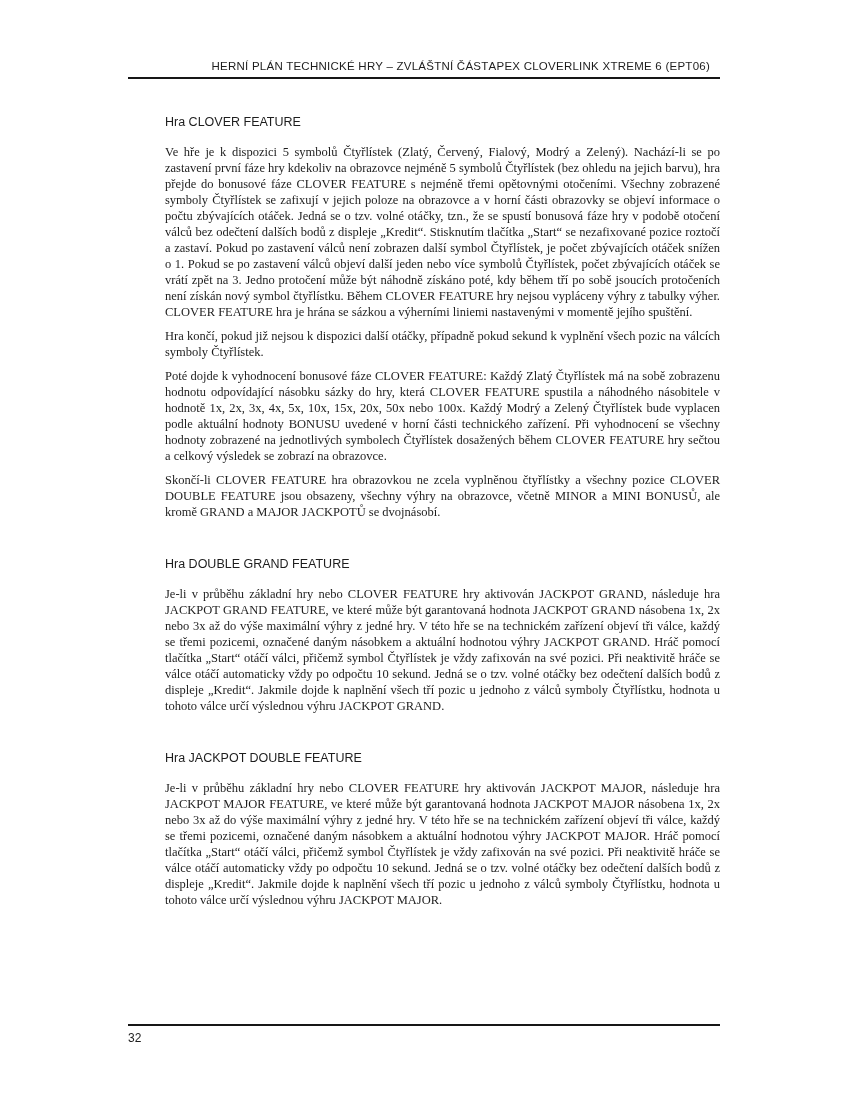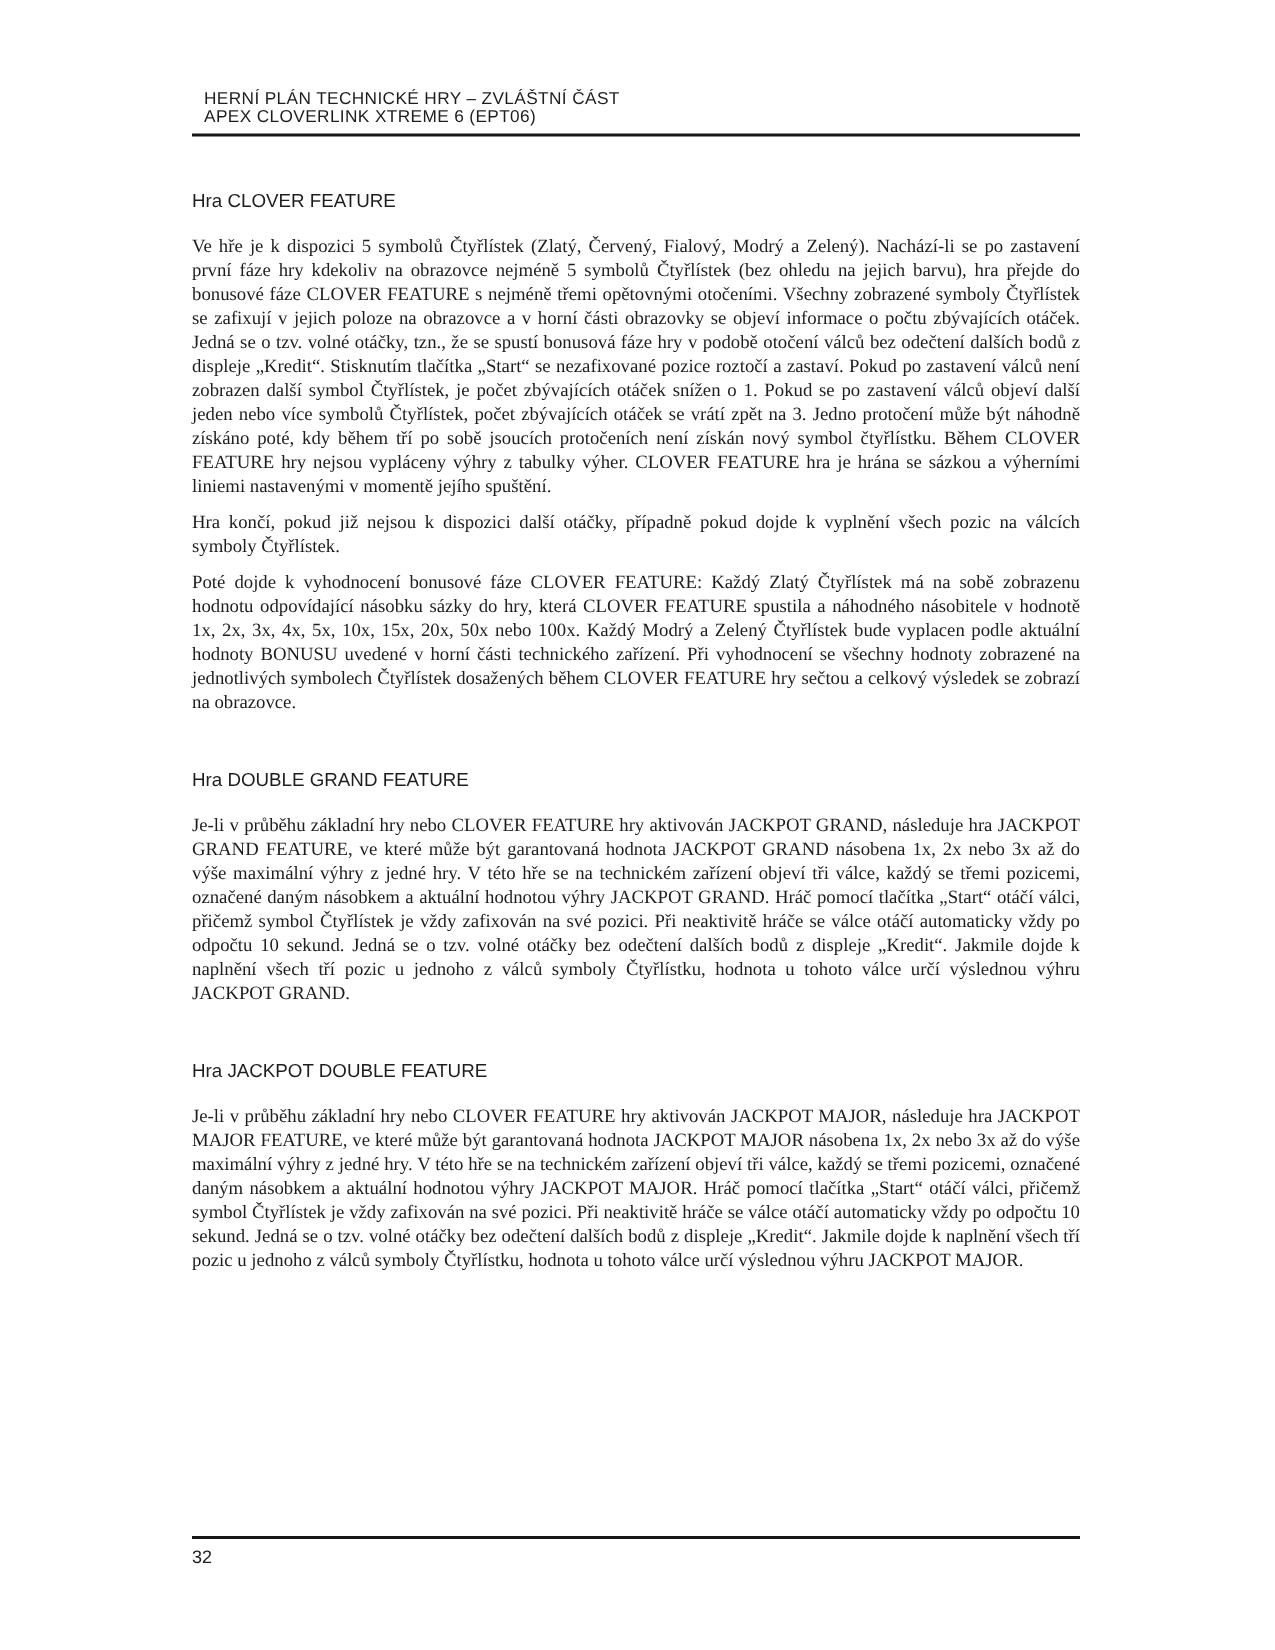--- a/index.html
+++ b/index.html
@@ -22,31 +22,31 @@
     width: 592px;
   }
   .header-row {
     display: flex;
     justify-content: flex-end;
     align-items: baseline;
     padding: 60px 10px 0 8px;
     font-size: 11.5px;
     letter-spacing: 0.25px;
     white-space: nowrap;
-    flex-direction: column;
   }
   .header-rule, .footer-rule {
     border-top: 2px solid #161616;
   }
   .header-rule {
     margin-top: 5px;
   }
   .body-text {
     font-size: 12.5px;
     line-height: 16px;
+    margin-left: 37px;
   }
   .section-heading {
     font-size: 12.5px;
     font-weight: 400;
     margin: 35px 0 14px 0;
   }
   .section + .section .section-heading {
     margin-top: 36px;
   }
   .body-text p {
@@ -77,22 +77,23 @@
       <span>HERNÍ PLÁN TECHNICKÉ HRY – ZVLÁŠTNÍ ČÁST</span>
       <span>APEX CLOVERLINK XTREME 6 (EPT06)</span>
     </div>
     <div class="header-rule"></div>
 
     <div class="body-text">
 
       <section class="section">
         <h2 class="section-heading">Hra CLOVER FEATURE</h2>
         <p>Ve hře je k dispozici 5 symbolů Čtyřlístek (Zlatý, Červený, Fialový, Modrý a Zelený). Nachází-li se po zastavení první fáze hry kdekoliv na obrazovce nejméně 5 symbolů Čtyřlístek (bez ohledu na jejich barvu), hra přejde do bonusové fáze CLOVER FEATURE s nejméně třemi opětovnými otočeními. Všechny zobrazené symboly Čtyřlístek se zafixují v jejich poloze na obrazovce a v horní části obrazovky se objeví informace o počtu zbývajících otáček. Jedná se o tzv. volné otáčky, tzn., že se spustí bonusová fáze hry v podobě otočení válců bez odečtení dalších bodů z displeje „Kredit“. Stisknutím tlačítka „Start“ se nezafixované pozice roztočí a zastaví. Pokud po zastavení válců není zobrazen další symbol Čtyřlístek, je počet zbývajících otáček snížen o 1. Pokud se po zastavení válců objeví další jeden nebo více symbolů Čtyřlístek, počet zbývajících otáček se vrátí zpět na 3. Jedno protočení může být náhodně získáno poté, kdy během tří po sobě jsoucích protočeních není získán nový symbol čtyřlístku. Během CLOVER FEATURE hry nejsou vypláceny výhry z tabulky výher. CLOVER FEATURE hra je hrána se sázkou a výherními liniemi nastavenými v momentě jejího spuštění.</p>
-        <p>Hra končí, pokud již nejsou k dispozici další otáčky, případně pokud dojde k vyplnění všech pozic na válcích symboly Čtyřlístek.</p>
+        <p>Hra končí, pokud již nejsou k dispozici další otáčky, případně pokud sekund k vyplnění všech pozic na válcích symboly Čtyřlístek.</p>
         <p>Poté dojde k vyhodnocení bonusové fáze CLOVER FEATURE: Každý Zlatý Čtyřlístek má na sobě zobrazenu hodnotu odpovídající násobku sázky do hry, která CLOVER FEATURE spustila a náhodného násobitele v hodnotě 1x, 2x, 3x, 4x, 5x, 10x, 15x, 20x, 50x nebo 100x. Každý Modrý a Zelený Čtyřlístek bude vyplacen podle aktuální hodnoty BONUSU uvedené v horní části technického zařízení. Při vyhodnocení se všechny hodnoty zobrazené na jednotlivých symbolech Čtyřlístek dosažených během CLOVER FEATURE hry sečtou a celkový výsledek se zobrazí na obrazovce.</p>
+        <p>Skončí-li CLOVER FEATURE hra obrazovkou ne zcela vyplněnou čtyřlístky a všechny pozice CLOVER DOUBLE FEATURE jsou obsazeny, všechny výhry na obrazovce, včetně MINOR a MINI BONUSŮ, ale kromě GRAND a MAJOR JACKPOTŮ se dvojnásobí.</p>
       </section>
 
       <section class="section">
         <h2 class="section-heading">Hra DOUBLE GRAND FEATURE</h2>
         <p>Je-li v průběhu základní hry nebo CLOVER FEATURE hry aktivován JACKPOT GRAND, následuje hra JACKPOT GRAND FEATURE, ve které může být garantovaná hodnota JACKPOT GRAND násobena 1x, 2x nebo 3x až do výše maximální výhry z jedné hry. V této hře se na technickém zařízení objeví tři válce, každý se třemi pozicemi, označené daným násobkem a aktuální hodnotou výhry JACKPOT GRAND. Hráč pomocí tlačítka „Start“ otáčí válci, přičemž symbol Čtyřlístek je vždy zafixován na své pozici. Při neaktivitě hráče se válce otáčí automaticky vždy po odpočtu 10 sekund. Jedná se o tzv. volné otáčky bez odečtení dalších bodů z displeje „Kredit“. Jakmile dojde k naplnění všech tří pozic u jednoho z válců symboly Čtyřlístku, hodnota u tohoto válce určí výslednou výhru JACKPOT GRAND.</p>
       </section>
 
       <section class="section">
         <h2 class="section-heading">Hra JACKPOT DOUBLE FEATURE</h2>
         <p>Je-li v průběhu základní hry nebo CLOVER FEATURE hry aktivován JACKPOT MAJOR, následuje hra JACKPOT MAJOR FEATURE, ve které může být garantovaná hodnota JACKPOT MAJOR násobena 1x, 2x nebo 3x až do výše maximální výhry z jedné hry. V této hře se na technickém zařízení objeví tři válce, každý se třemi pozicemi, označené daným násobkem a aktuální hodnotou výhry JACKPOT MAJOR. Hráč pomocí tlačítka „Start“ otáčí válci, přičemž symbol Čtyřlístek je vždy zafixován na své pozici. Při neaktivitě hráče se válce otáčí automaticky vždy po odpočtu 10 sekund. Jedná se o tzv. volné otáčky bez odečtení dalších bodů z displeje „Kredit“. Jakmile dojde k naplnění všech tří pozic u jednoho z válců symboly Čtyřlístku, hodnota u tohoto válce určí výslednou výhru JACKPOT MAJOR.</p>

